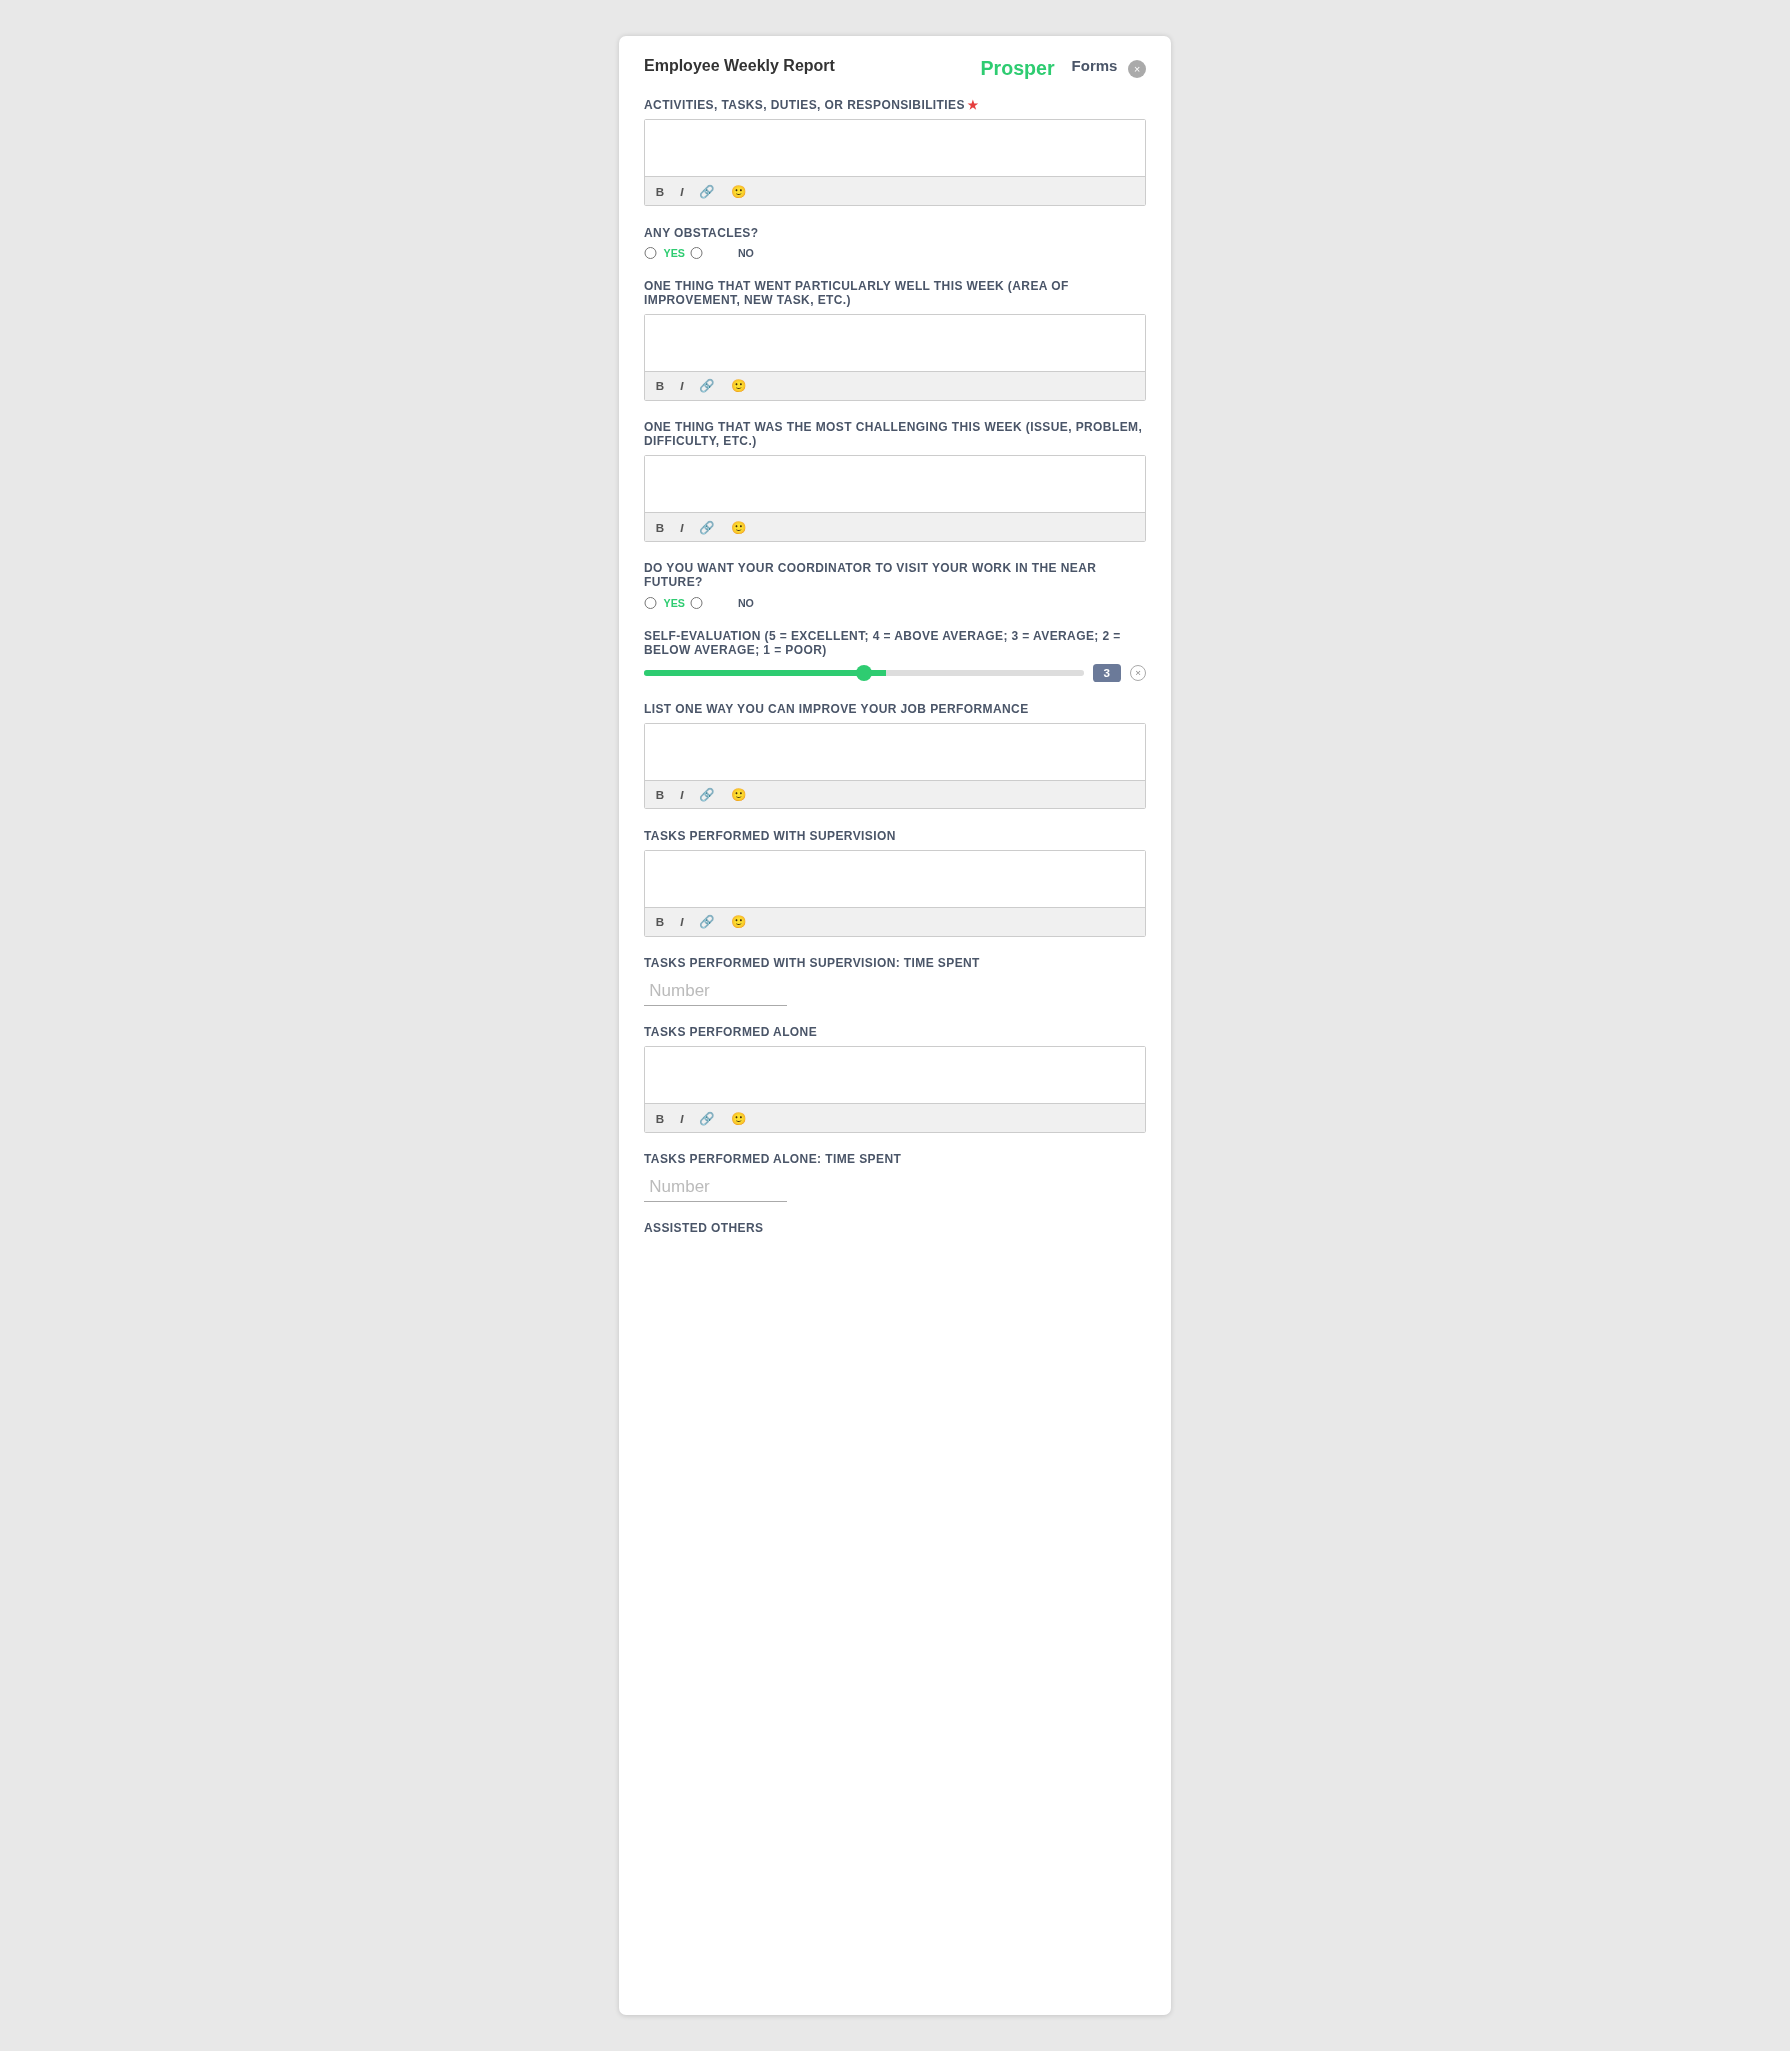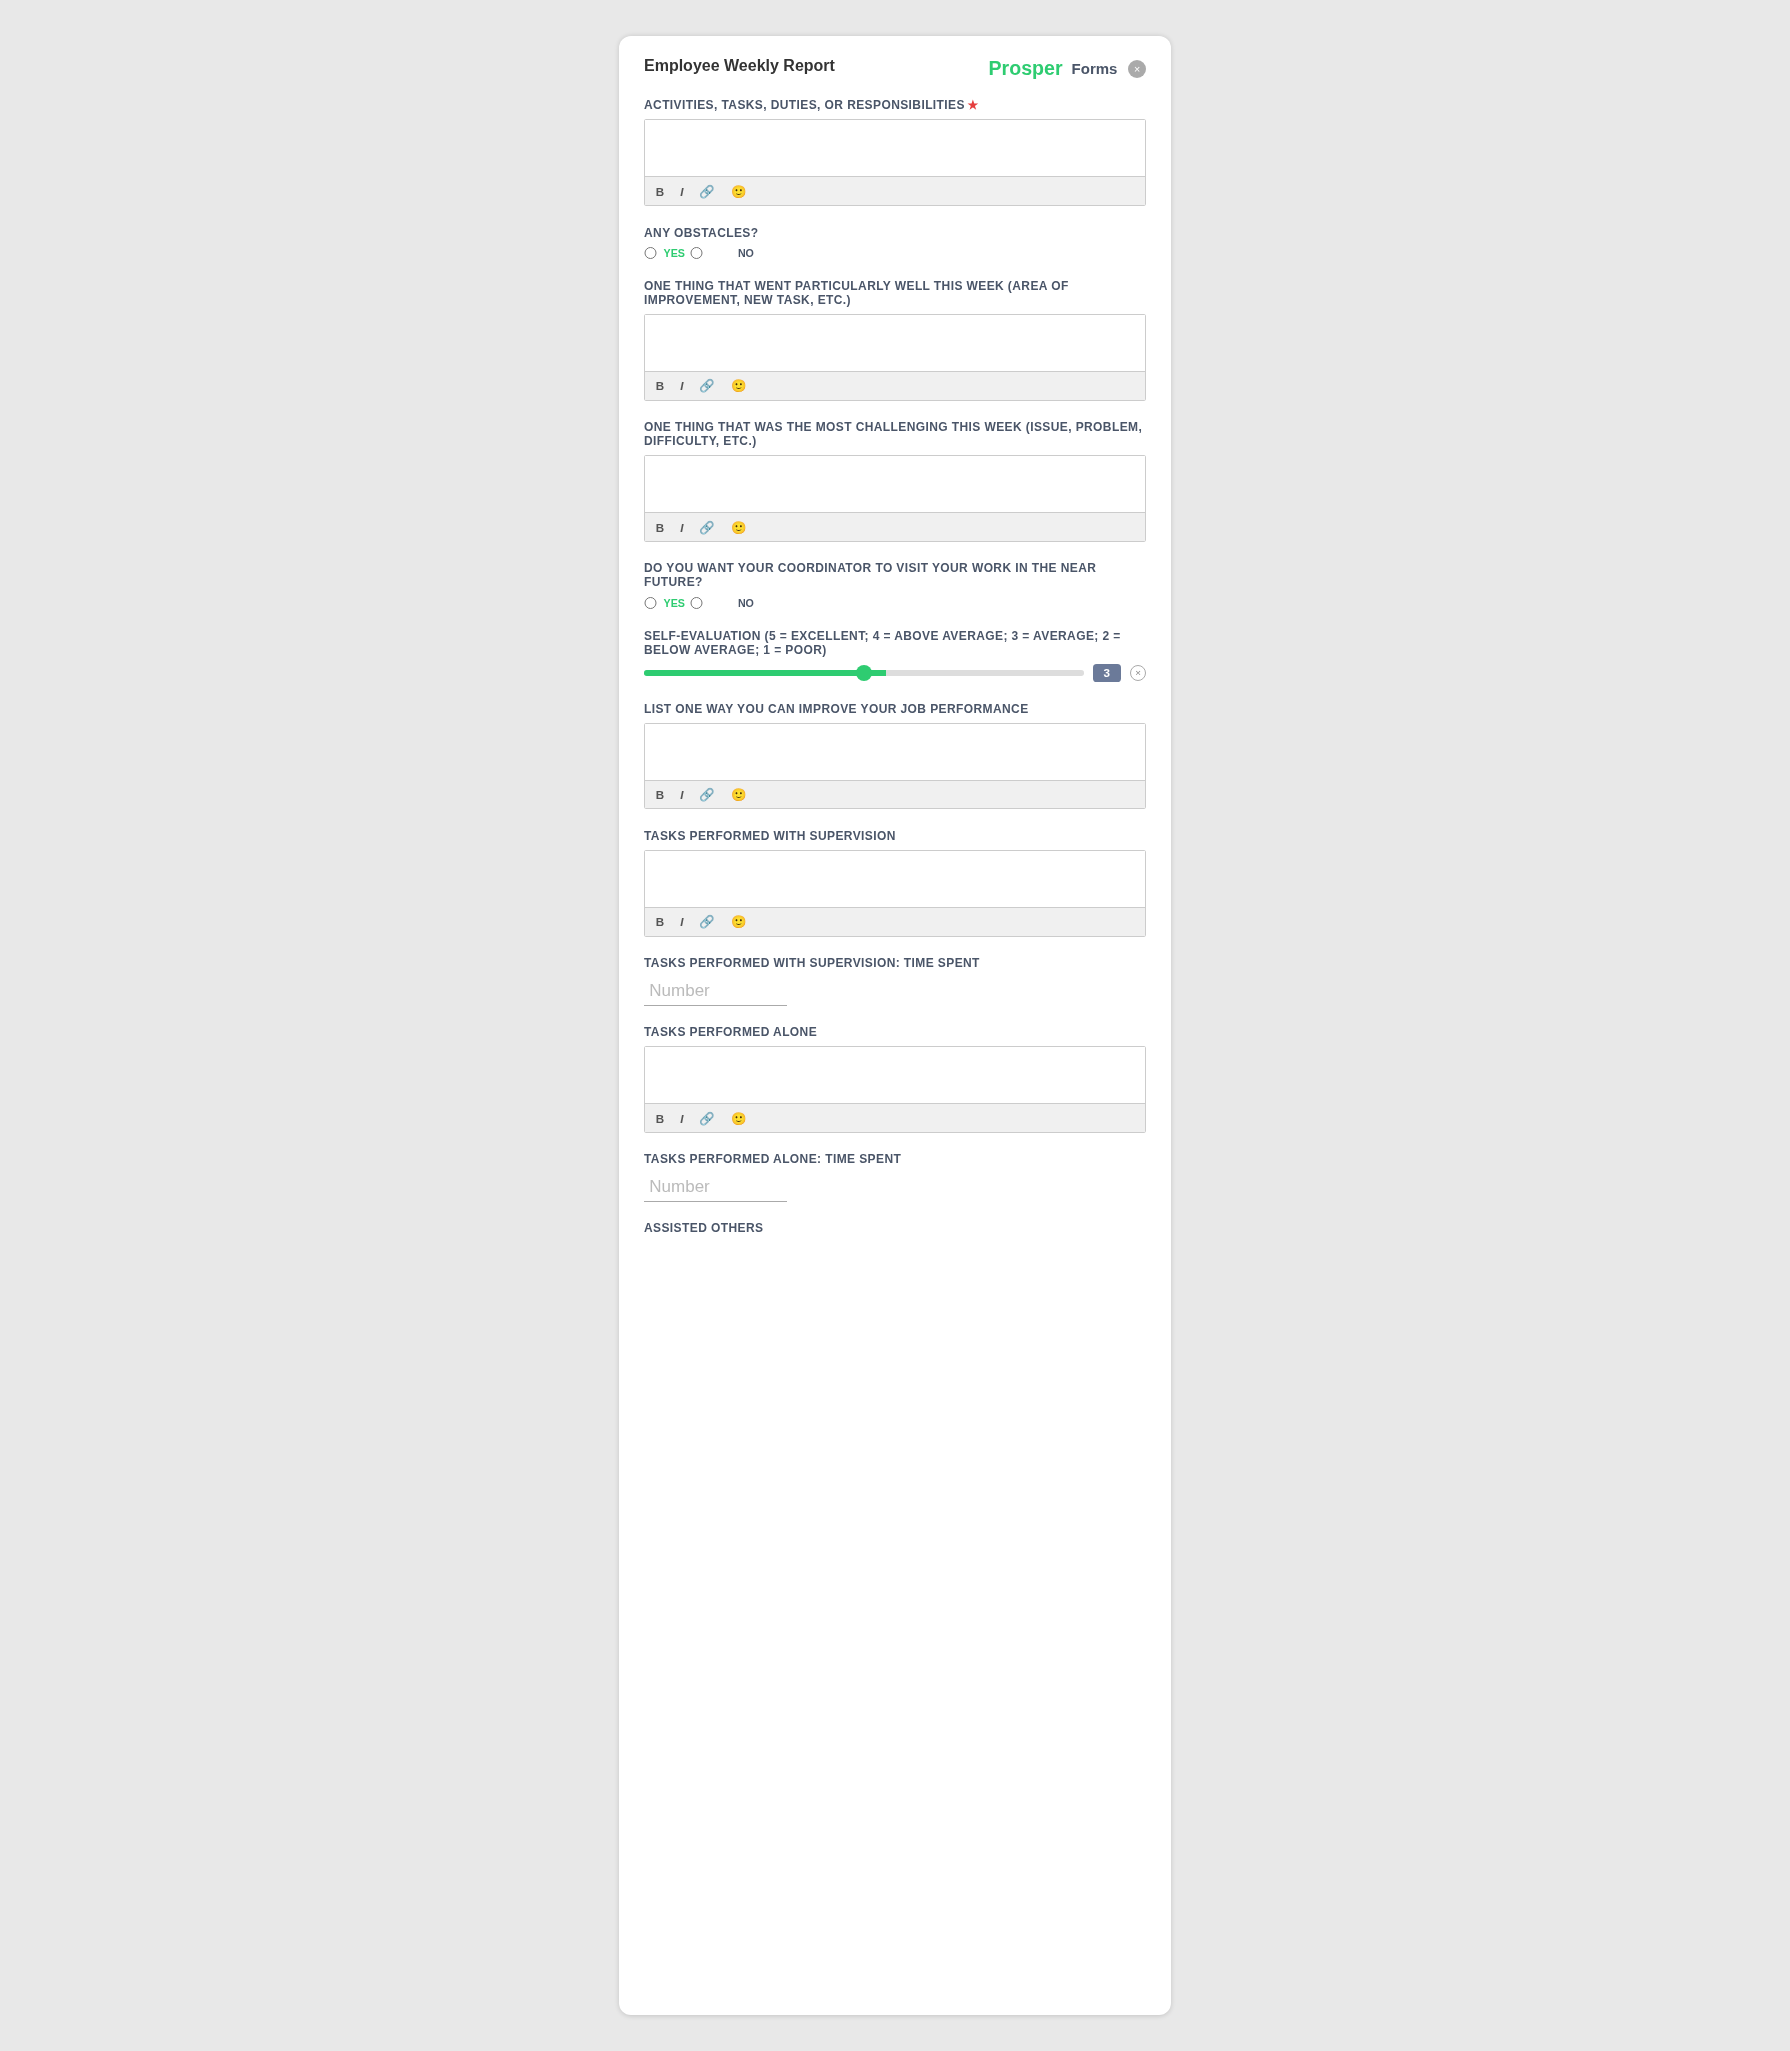--- a/index.html
+++ b/index.html
@@ -9,43 +9,43 @@
       font-family: Arial, Helvetica, sans-serif;
       min-height: 2051px;
       display: flex;
       justify-content: center;
       padding: 36px 18px;
     }
 
     .form-container {
       background: #ffffff;
       width: 552px;
-      border-radius: 12px;
+      border-radius: 7px;
       box-shadow: 0 0.9px 5.3px rgba(0,0,0,0.15);
       padding: 21.4px 25px 28.5px 25px;
       position: relative;
     }
 
     .form-header {
       display: flex;
       justify-content: space-between;
       align-items: flex-start;
       margin-bottom: 18px;
     }
 
     .form-title {
       font-size: 16px;
       font-weight: bold;
       color: #333;
     }
 
     .logo-container {
       display: flex;
-      align-items: center;
-      gap: 9px;
+      align-items: flex-start;
+      gap: 17px;
     }
 
     .logo-prosper {
       color: #2ecc71;
       font-size: 19.6px;
       font-weight: bold;
     }
 
     .logo-forms {
       color: #4a5568;

